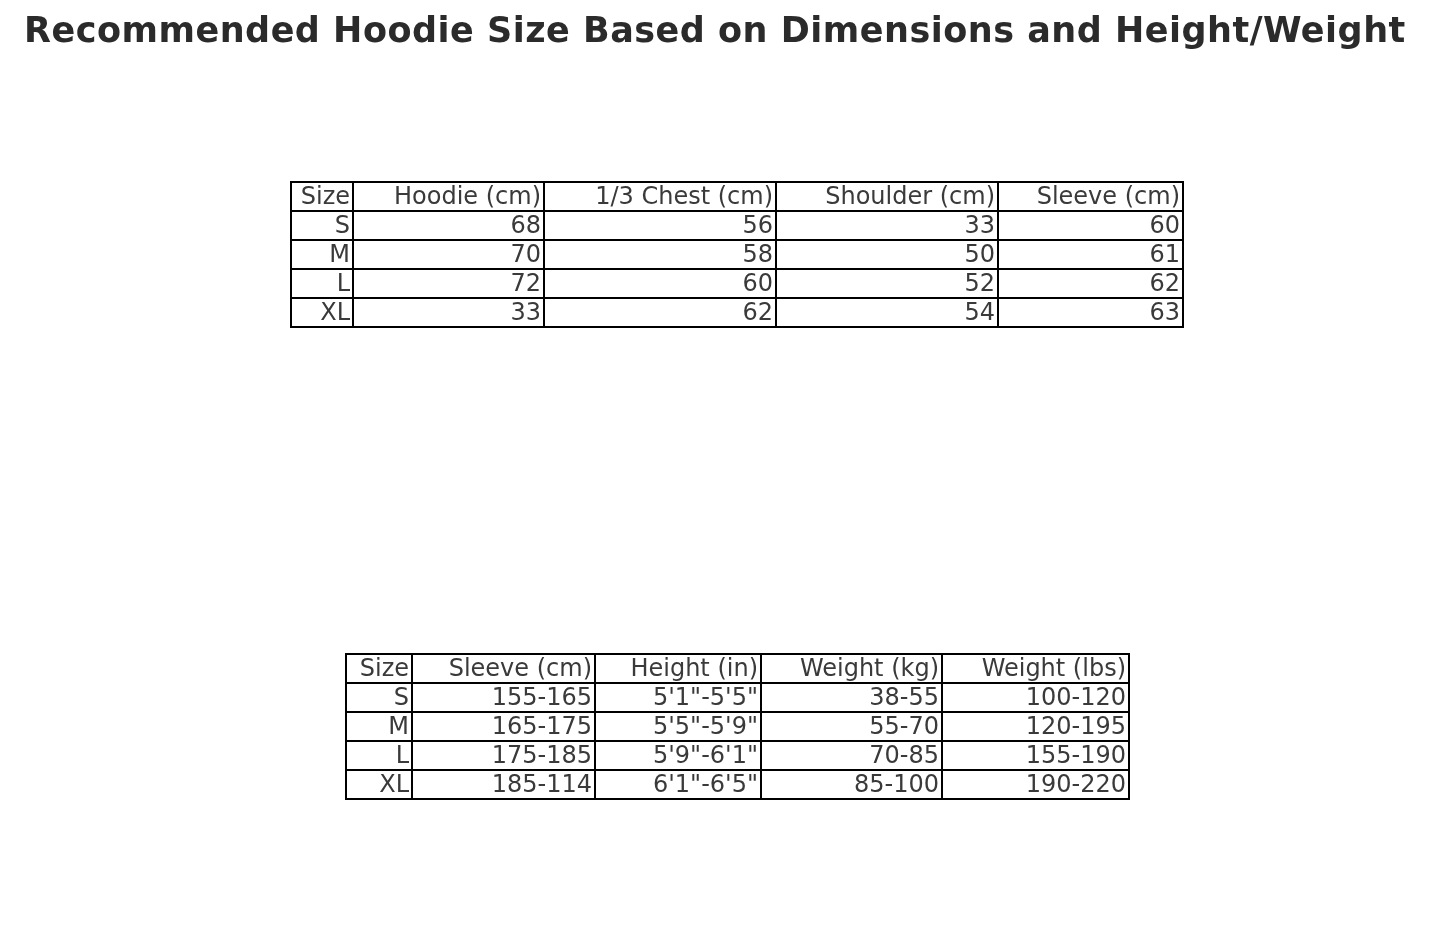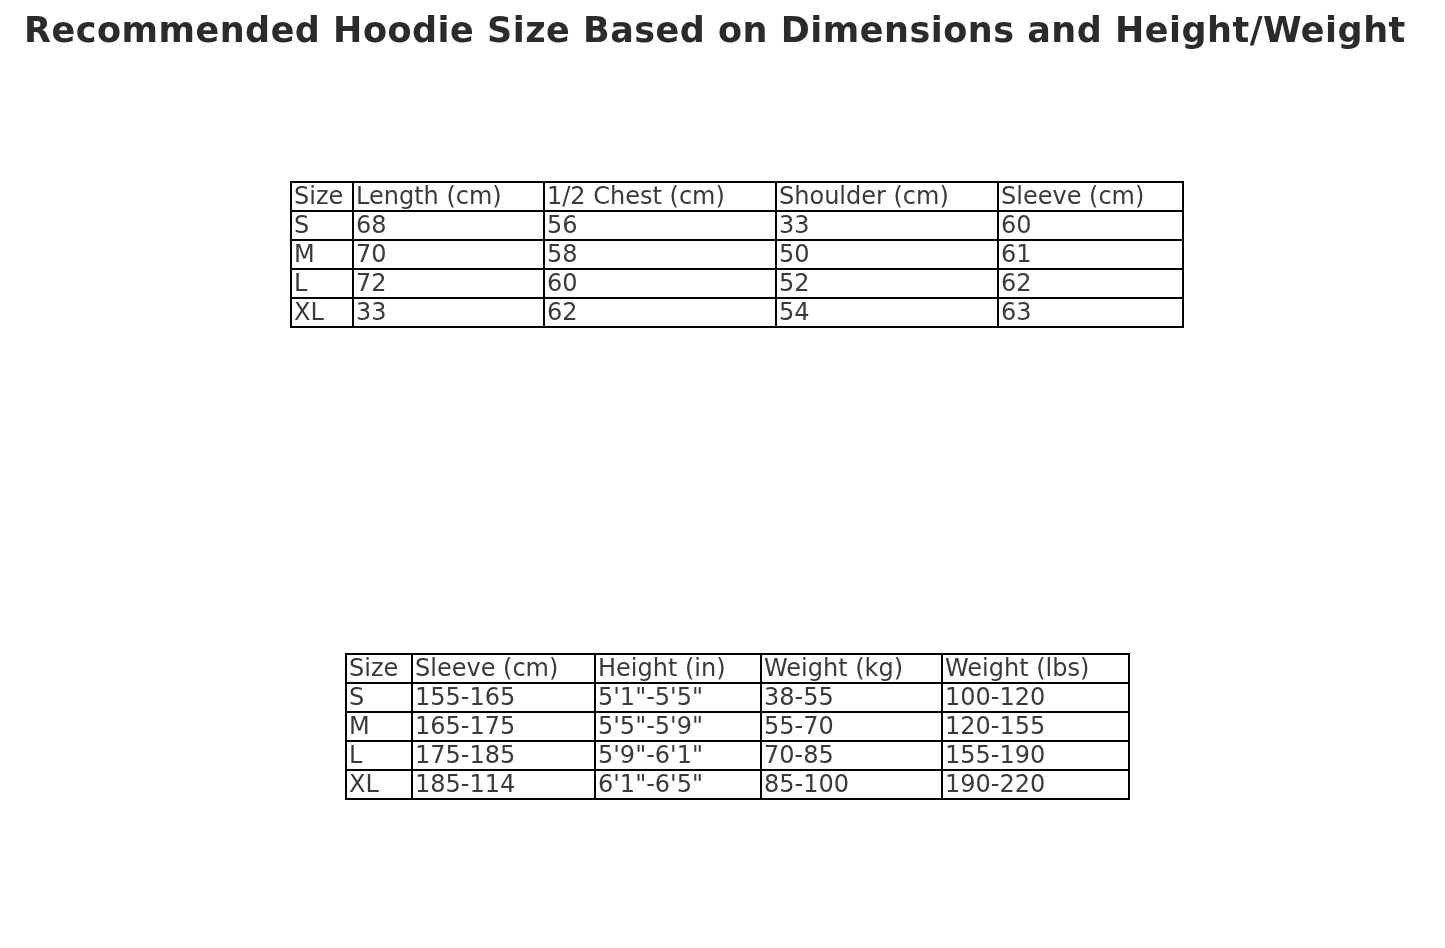--- a/index.html
+++ b/index.html
@@ -24,21 +24,21 @@
   }
   table.data-table {
     position: absolute;
     border-collapse: collapse;
     table-layout: fixed;
     background: #ffffff;
   }
   table.data-table th,
   table.data-table td {
     border: 2px solid #000000;
-    text-align: left;
+    text-align: right;
     vertical-align: middle;
     font-size: 24px;
     font-weight: normal;
     color: #3a3a3a;
     height: 27px;
     line-height: 27px;
     padding: 0 2px;
     white-space: nowrap;
     overflow: hidden;
   }
@@ -72,22 +72,22 @@
     <colgroup>
       <col>
       <col>
       <col>
       <col>
       <col>
     </colgroup>
     <thead>
       <tr>
         <th>Size</th>
-        <th>Length (cm)</th>
-        <th>1/2 Chest (cm)</th>
+        <th>Hoodie (cm)</th>
+        <th>1/3 Chest (cm)</th>
         <th>Shoulder (cm)</th>
         <th>Sleeve (cm)</th>
       </tr>
     </thead>
     <tbody>
       <tr>
         <td>S</td>
         <td>68</td>
         <td>56</td>
         <td>33</td>
@@ -140,21 +140,21 @@
         <td>155-165</td>
         <td>5'1"-5'5"</td>
         <td>38-55</td>
         <td>100-120</td>
       </tr>
       <tr>
         <td>M</td>
         <td>165-175</td>
         <td>5'5"-5'9"</td>
         <td>55-70</td>
-        <td>120-155</td>
+        <td>120-195</td>
       </tr>
       <tr>
         <td>L</td>
         <td>175-185</td>
         <td>5'9"-6'1"</td>
         <td>70-85</td>
         <td>155-190</td>
       </tr>
       <tr>
         <td>XL</td>

